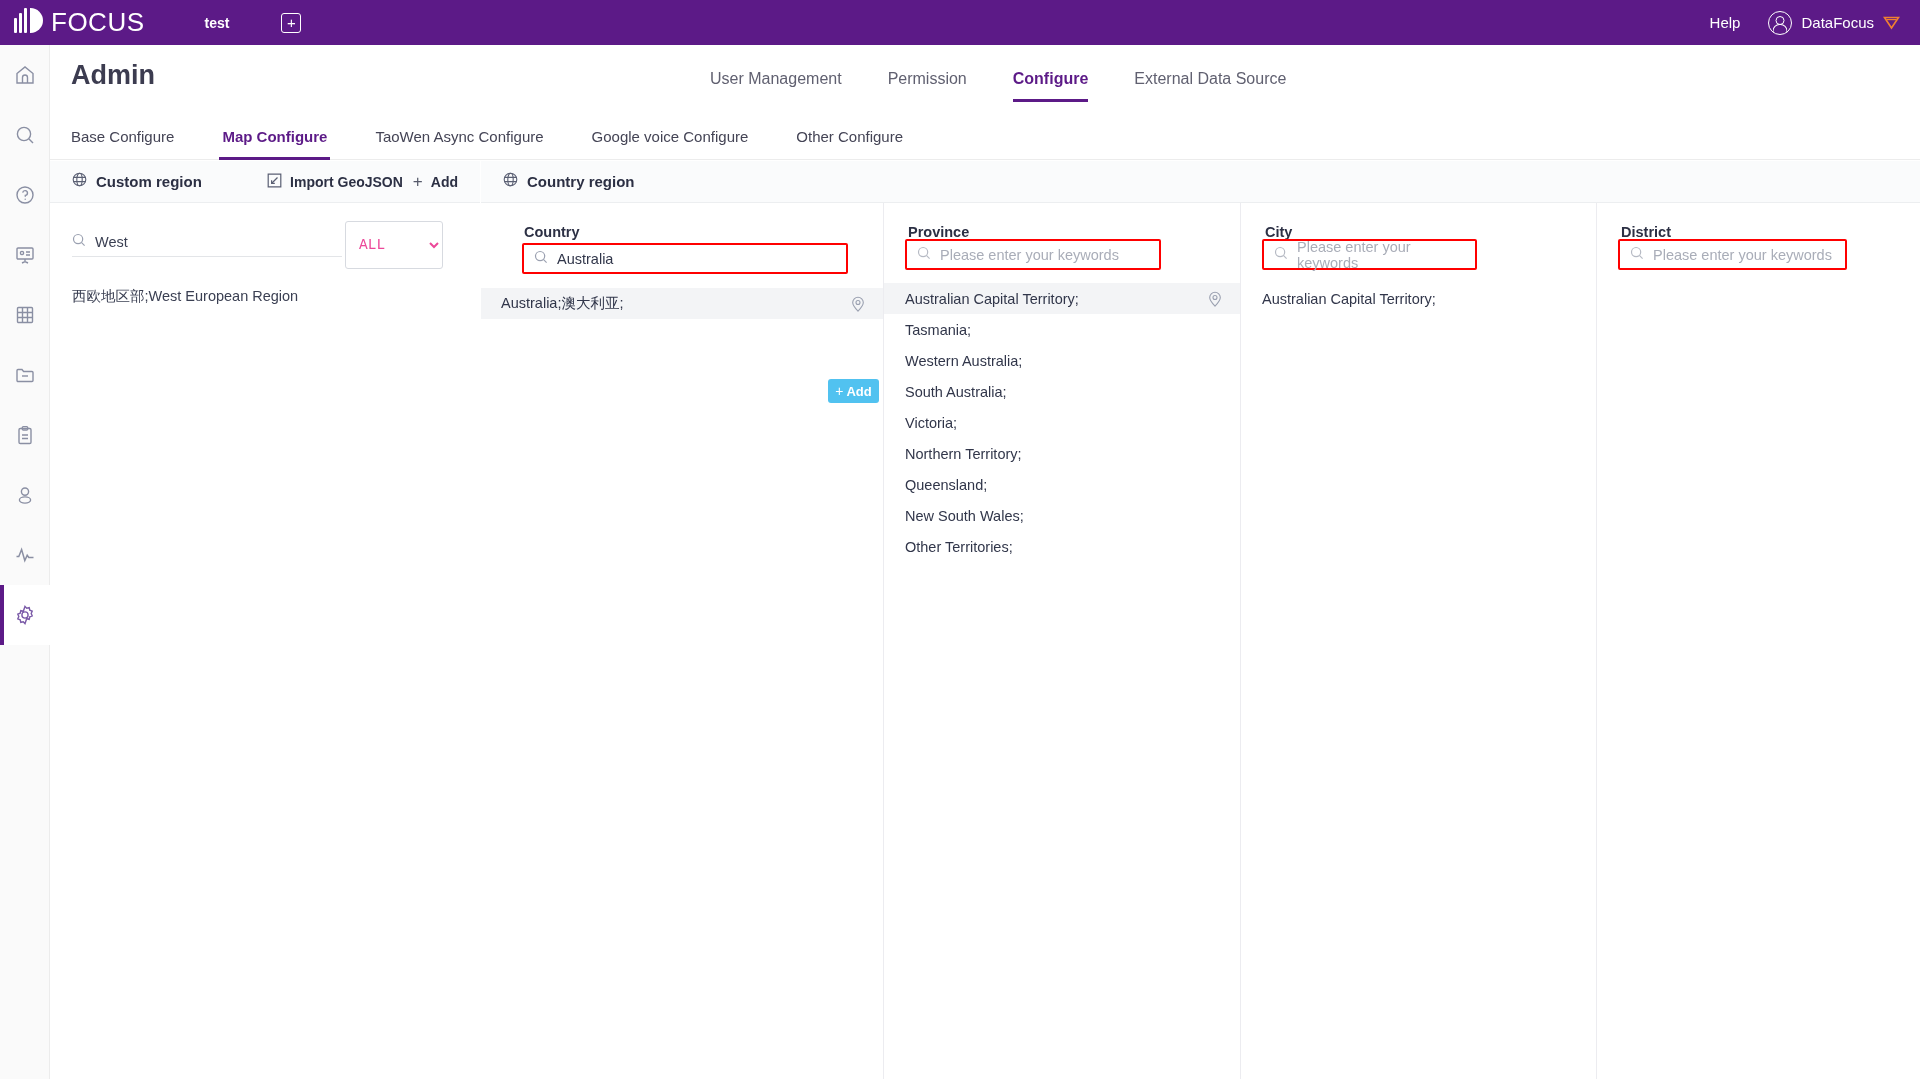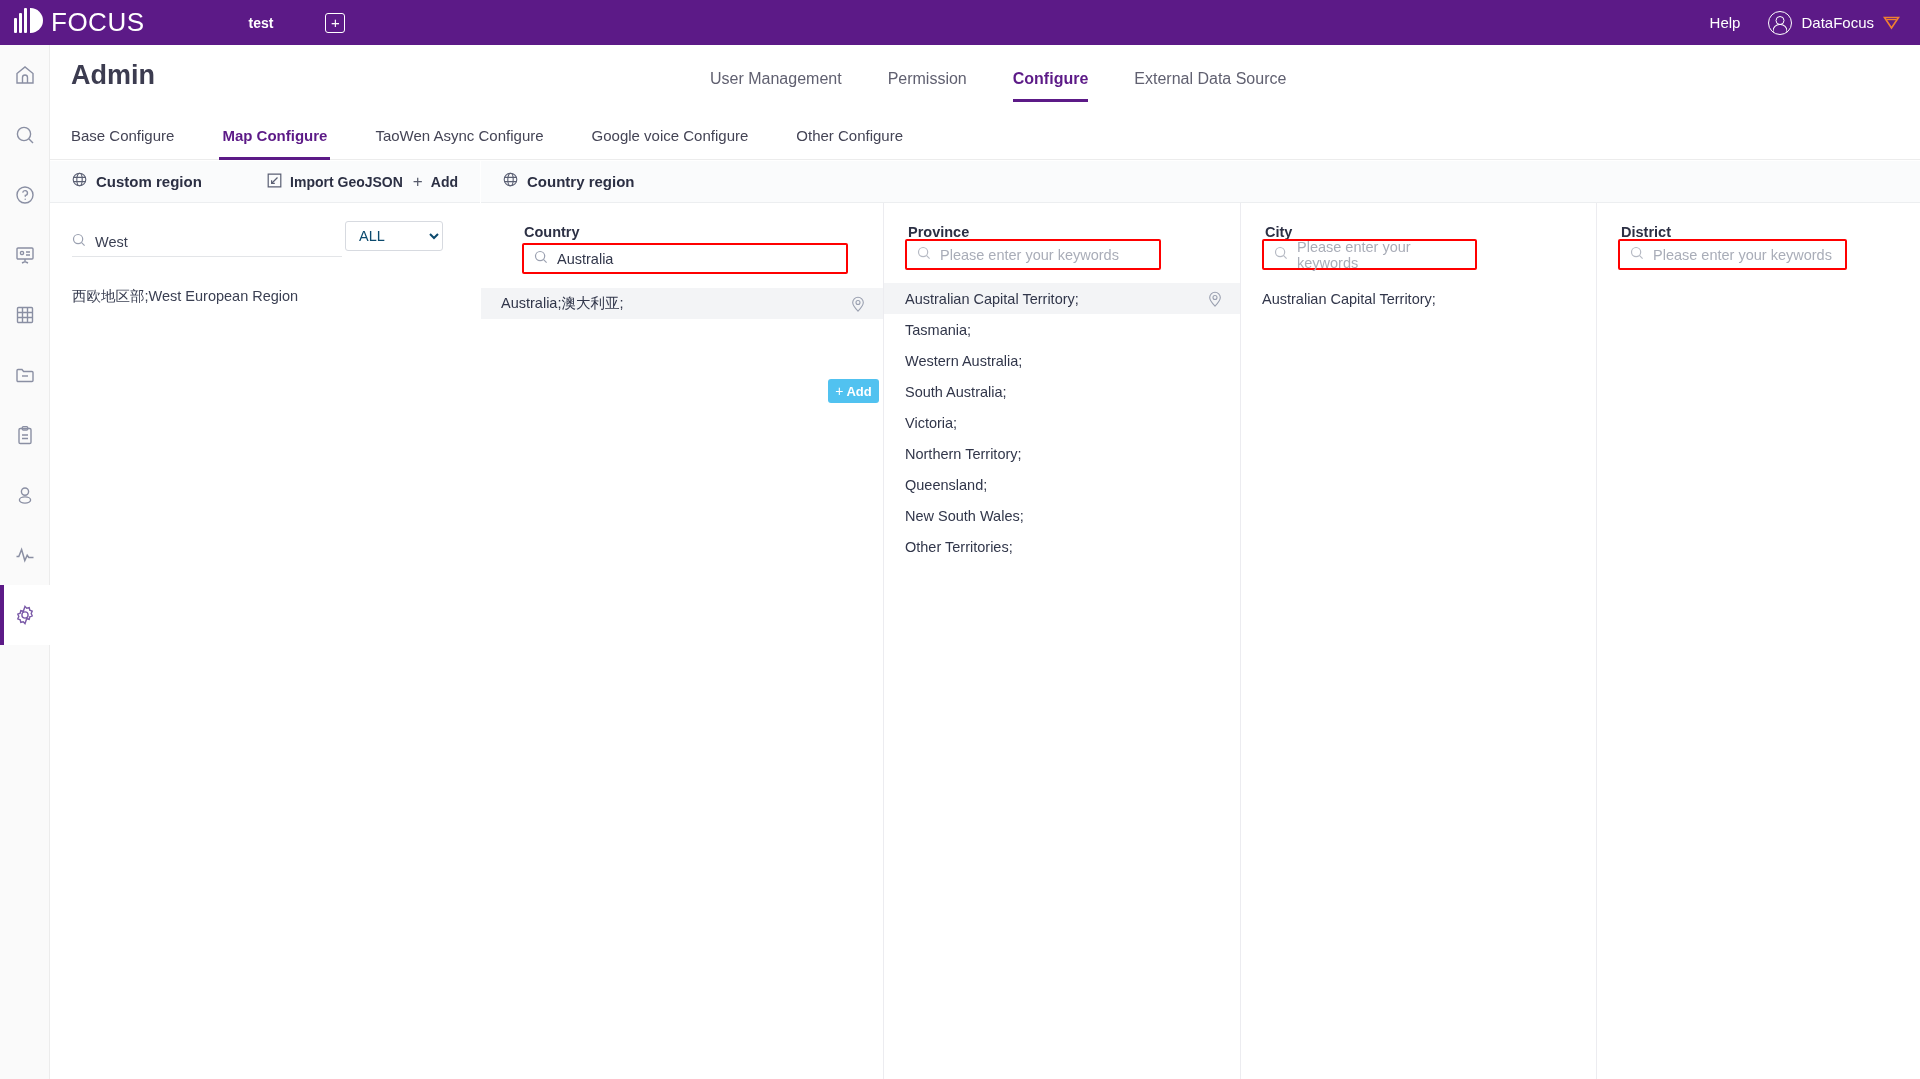--- a/index.html
+++ b/index.html
@@ -26,21 +26,21 @@
   #brand .logo-mark i.b2 { height: 20px; }
   #brand .logo-mark i.b3 { height: 25px; }
   #brand .logo-half {
     width: 13px; height: 25px; background: #ffffff;
     border-radius: 0 13px 13px 0; margin-left: 1px;
   }
   #brand .brand-text {
     font-size: 26px; letter-spacing: 0.5px; margin-left: 8px; font-weight: 400;
   }
   .tab-name {
-    margin-left: 104px; font-size: 14px; font-weight: bold; color: #ffffff;
+    margin-left: 60px; font-size: 14px; font-weight: bold; color: #ffffff;
   }
   #add-tab {
     margin-left: 52px; width: 20px; height: 20px;
     border: 1.5px solid #ffffff; border-radius: 3px;
     display: flex; align-items: center; justify-content: center;
     font-size: 15px; line-height: 1; color: #ffffff;
   }
   #top-right {
     margin-left: auto; margin-right: 20px;
     display: flex; align-items: center; gap: 28px;
@@ -101,21 +101,21 @@
   .main-nav-item.active { color: #5c1a87; font-weight: bold; }
   .main-nav-item.active::after {
     content: ""; position: absolute; left: 0; right: 0; bottom: 10px; height: 3px;
     background: #5c1a87;
   }
 
   
   #sub-tabs {
     position: absolute; top: 112px; left: 50px; width: 1870px; height: 48px;
     background: #ffffff;
-    display: flex; align-items: center;
+    display: flex; align-items: flex-start;
     padding-left: 21px; gap: 48px;
     border-bottom: 1px solid #ececec;
   }
   .sub-tab {
     font-size: 15px; color: #444455; position: relative; height: 48px;
     display: flex; align-items: center;
   }
   .sub-tab.active { color: #5c1a87; font-weight: bold; }
   .sub-tab.active::after {
     content: ""; position: absolute; left: -3px; right: -3px; bottom: 0; height: 3px;
@@ -141,23 +141,23 @@
   .head-action .plus { font-size: 17px; font-weight: 400; color: #55596a; }
 
   
   #custom-body { position: absolute; top: 42px; left: 0; width: 430px; bottom: 0; }
   #west-search {
     position: absolute; left: 22px; top: 24px; width: 270px; height: 30px;
     border-bottom: 1px solid #e3e5e8; display: flex; align-items: center; gap: 9px;
   }
   #west-search .sval { font-size: 14.5px; color: #3a3f52; }
   #all-select {
-    position: absolute; left: 295px; top: 18px; width: 98px; height: 30px;
+    position: absolute; left: 295px; top: 18px; width: 98px; height: 48px;
     border: 1px solid #d7dae0; border-radius: 3px; background: #fff;
-    font-family: Liberation Sans, sans-serif; font-size: 14.5px; color: #0c4a6e;
+    font-family: Liberation Mono, monospace; font-size: 14.5px; color: #ec4899;
     padding-left: 9px;
   }
   #region-list { position: absolute; left: 22px; top: 78px; right: 16px; }
   .region-row { font-size: 14.5px; color: #3a3f52; padding: 6px 0; }
 
   
   .col { position: absolute; top: 42px; bottom: 0; }
   .col + .col { border-left: 1px solid #ececf0; }
   #col-country  { left: 431px;  width: 402px; }
   #col-province { left: 833px;  width: 357px; border-left: 1px solid #ececf0; }

